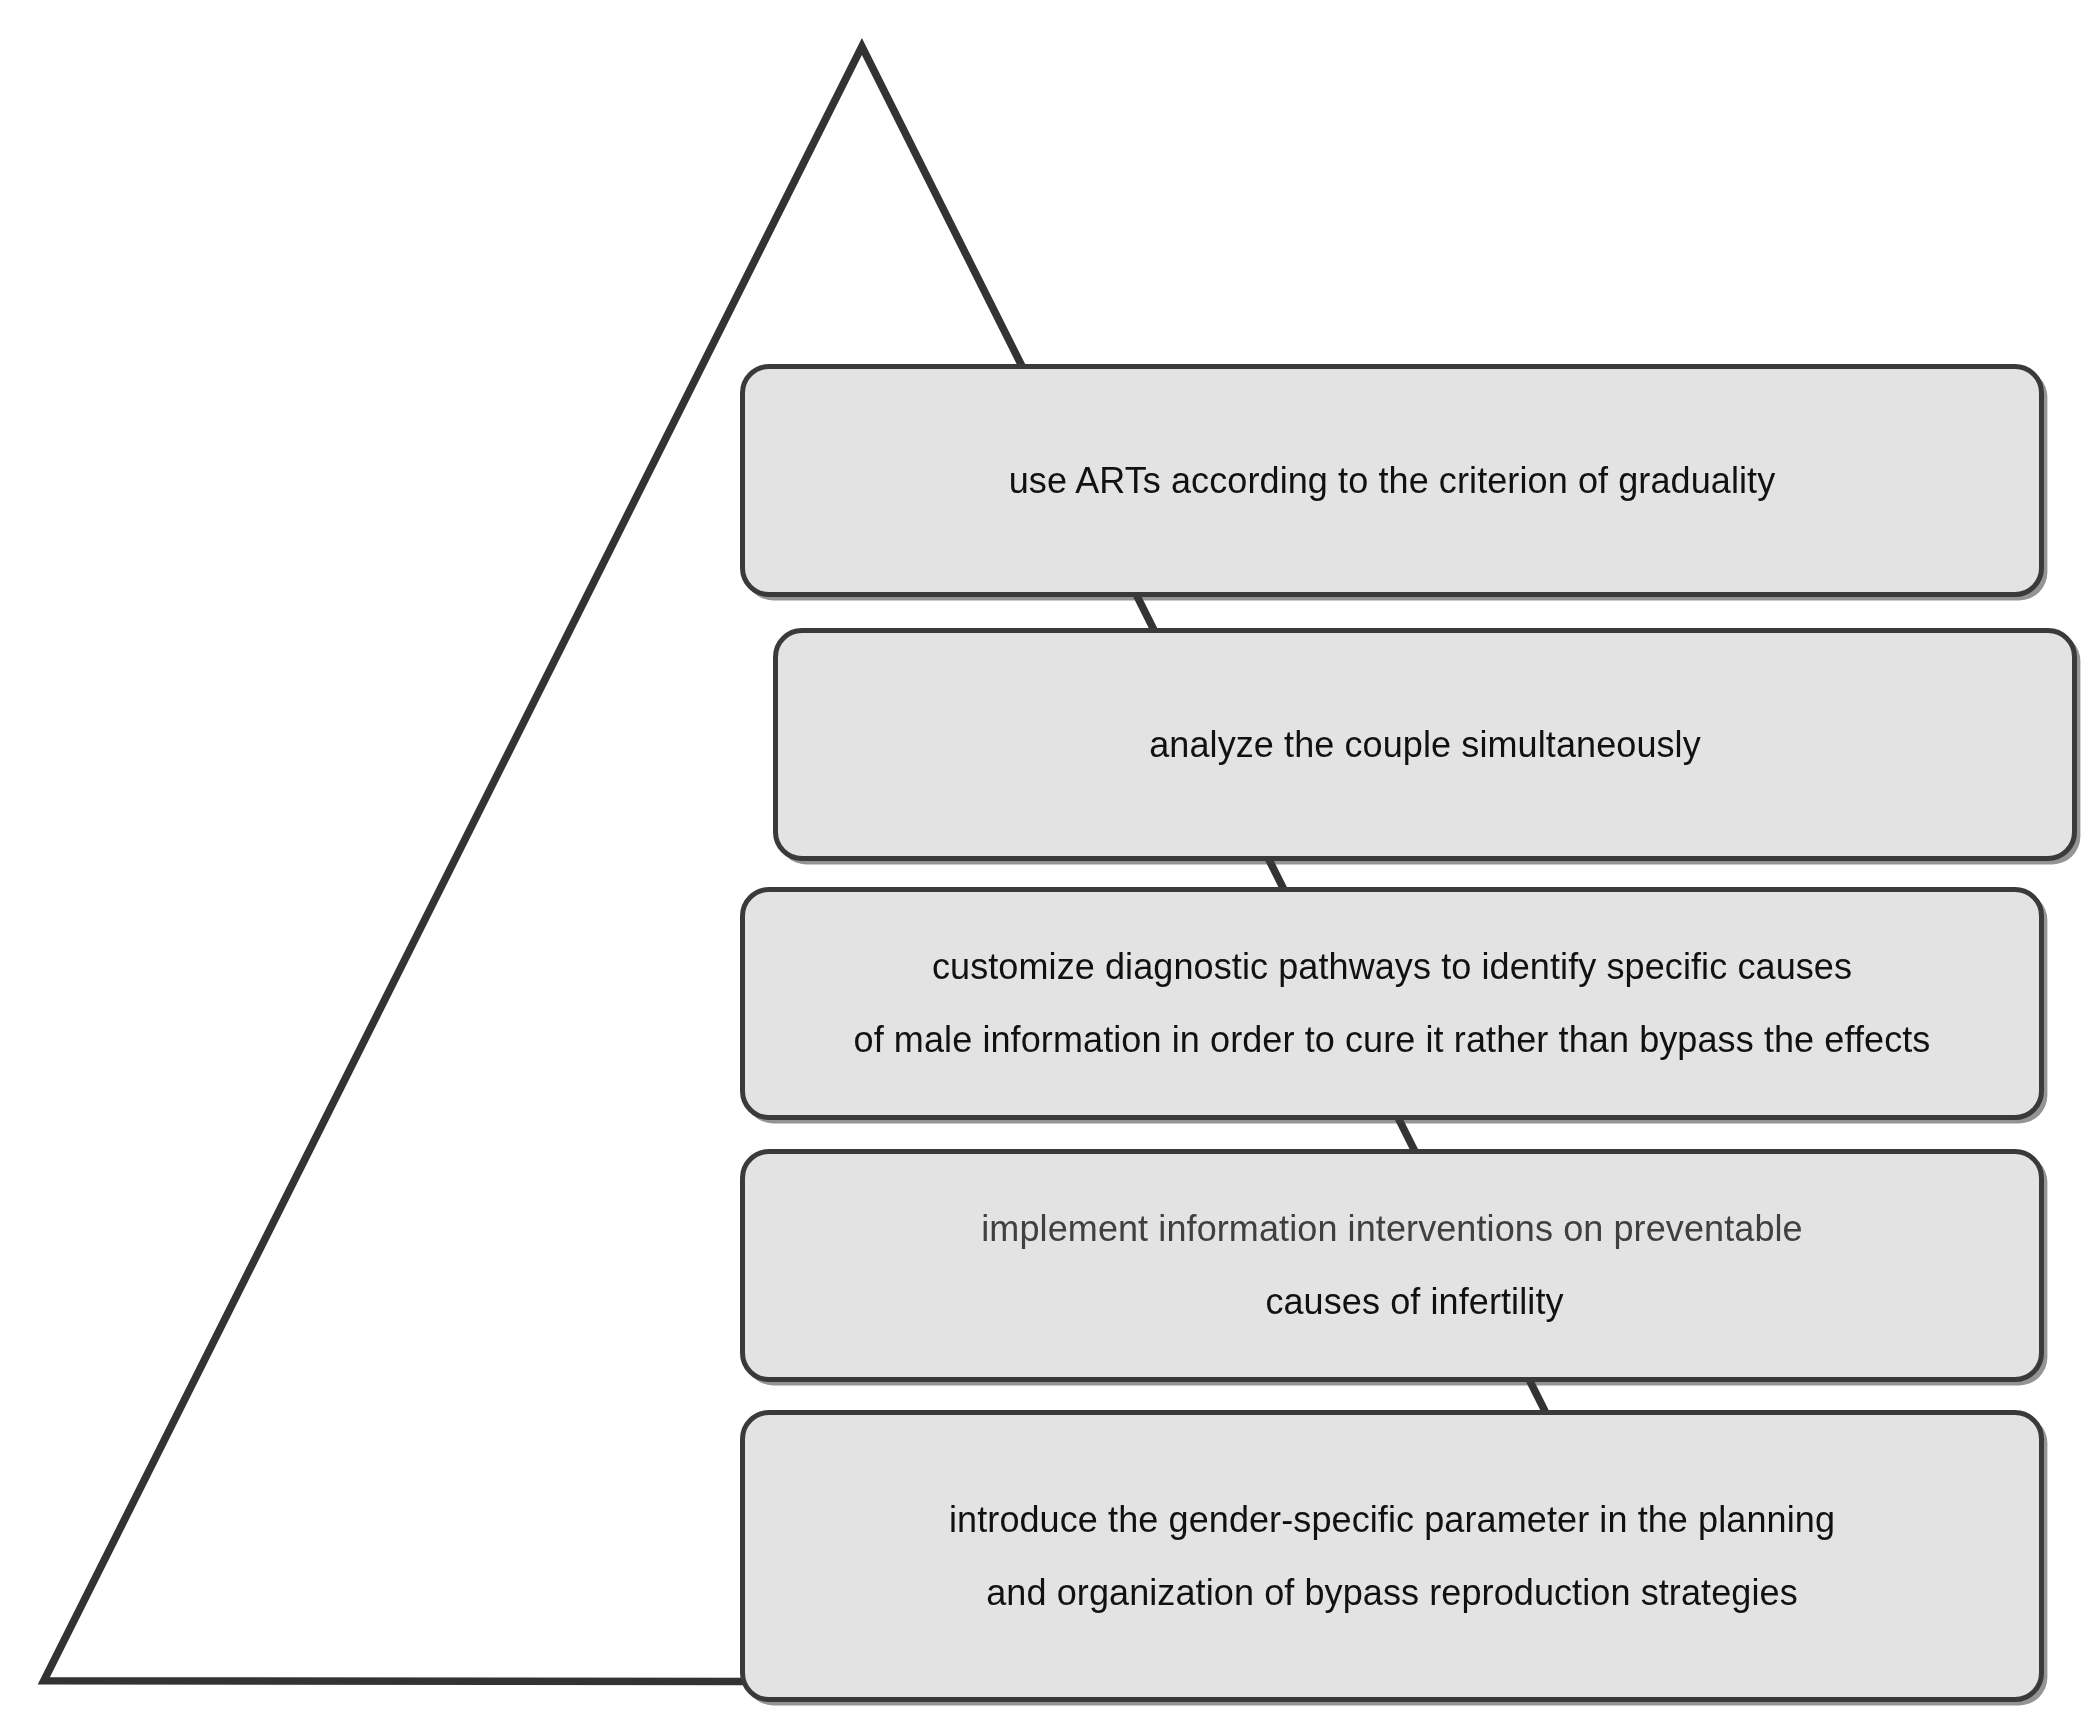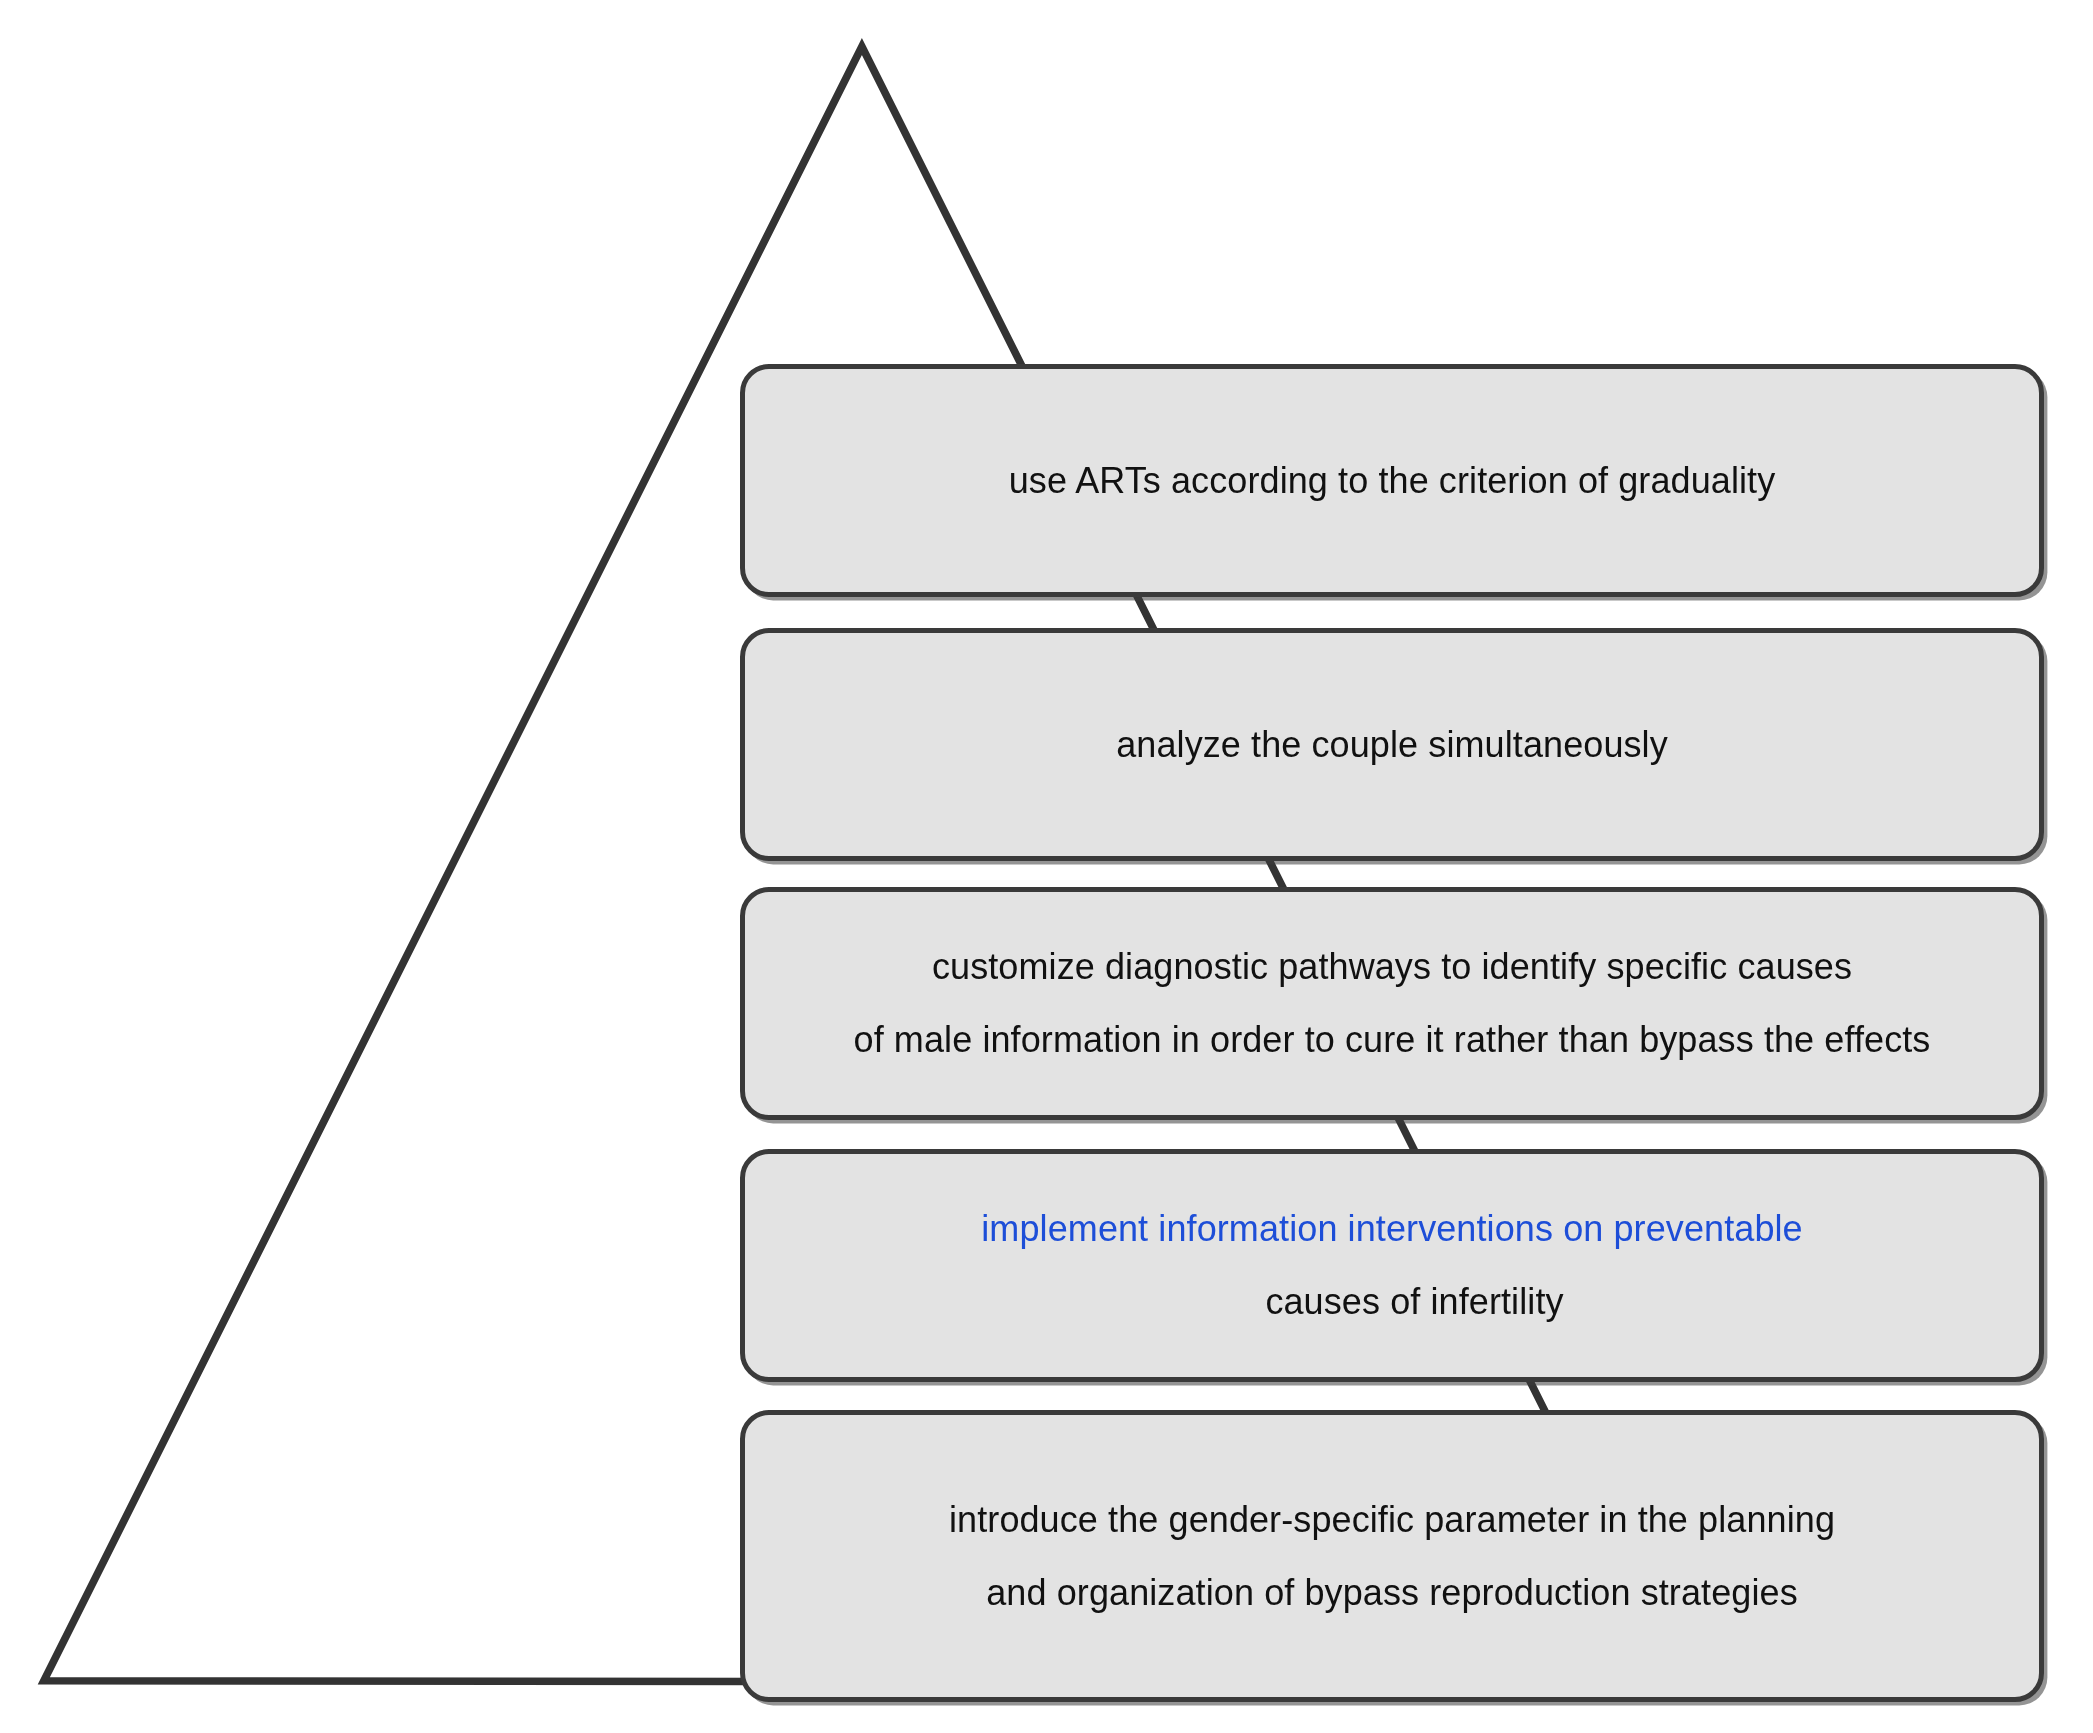--- a/index.html
+++ b/index.html
@@ -42,21 +42,21 @@
     line-height: 1.0;
     letter-spacing: 0.1px;
     text-align: center;
     white-space: nowrap;
     font-weight: 400;
   }
   .step-line + .step-line {
     margin-top: 37px;
   }
   .box-1 { left: 740px; top: 364px;  width: 1304px; height: 233px; }
-  .box-2 { left: 740px; top: 628px;  width: 1304px; height: 233px; }
+  .box-2 { left: 773px; top: 628px;  width: 1304px; height: 233px; }
   .box-3 { left: 740px; top: 887px; width: 1304px; height: 233px; }
   .box-4 { left: 740px; top: 1149px; width: 1304px; height: 233px; }
   .box-5 { left: 740px; top: 1410px; width: 1304px; height: 292px; }
 </style>
 </head>
 <body>
 
 <div id="canvas">
 
   <svg id="pyramid-svg" viewBox="0 0 2483 2056">
@@ -70,21 +70,21 @@
   <div class="step-box box-2" style="background: rgb(227, 227, 227); border-color: rgb(58, 58, 58);">
     <div class="step-line" style="color: rgb(17, 17, 17);">analyze the couple simultaneously</div>
   </div>
 
   <div class="step-box box-3" style="background: rgb(227, 227, 227); border-color: rgb(58, 58, 58); border-radius: 29px;">
     <div class="step-line" style="color: rgb(17, 17, 17);">customize diagnostic pathways to identify specific causes</div>
     <div class="step-line" style="color: rgb(17, 17, 17);">of male information in order to cure it rather than bypass the effects</div>
   </div>
 
   <div class="step-box box-4" style="background: rgb(227, 227, 227); border-color: rgb(58, 58, 58);">
-    <div class="step-line" style="color: #1d4ed8; text-align: center;">implement information interventions on preventable</div>
+    <div class="step-line" style="color: #404040; text-align: center;">implement information interventions on preventable</div>
     <div class="step-line" style="color: rgb(17, 17, 17); margin-left: 45px;">causes of infertility</div>
   </div>
 
   <div class="step-box box-5" style="background: rgb(227, 227, 227); border-color: rgb(58, 58, 58);">
     <div class="step-line" style="color: rgb(17, 17, 17);">introduce the gender-specific parameter in the planning</div>
     <div class="step-line" style="color: rgb(17, 17, 17);">and organization of bypass reproduction strategies</div>
   </div>
 
 </div>
 

